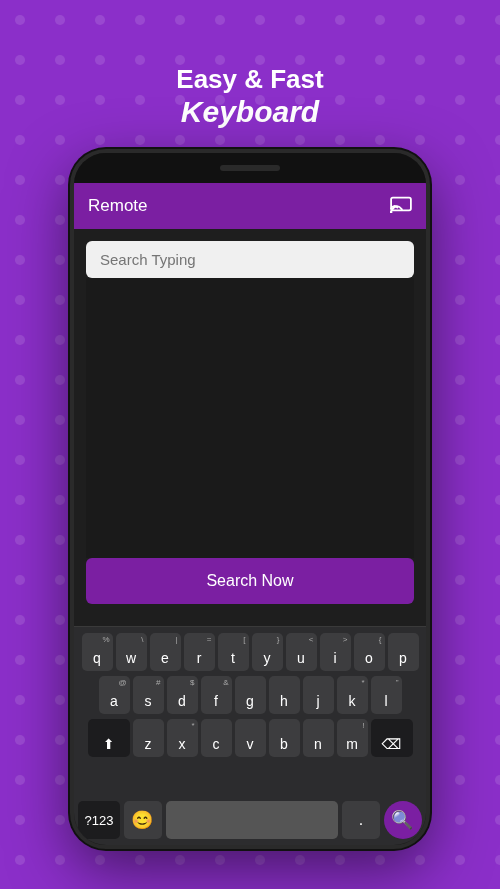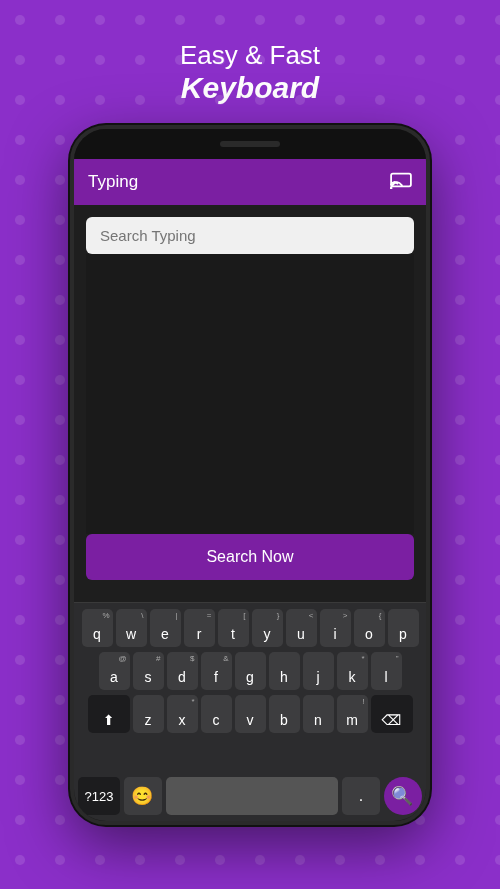--- a/index.html
+++ b/index.html
@@ -28,22 +28,23 @@
       position: relative;
       z-index: 1;
       text-align: center;
       margin-top: 40px;
       margin-bottom: 20px;
       color: white;
     }
 
     .header-text .title-light {
       font-size: 26px;
-      font-weight: 400;
+      font-weight: 700;
       display: block;
+      margin-top: 24px;
     }
 
     .header-text .title-bold {
       font-size: 30px;
       font-weight: 700;
       display: block;
       font-style: italic;
     }
 
     
@@ -284,21 +285,21 @@
 </div>
 
 <div class="phone-frame">
   <div class="phone-top">
     <div class="phone-speaker"></div>
   </div>
 
   <div class="phone-content">
 
     <div class="app-header">
-      <span class="app-title">Typing</span>
+      <span class="app-title">Remote</span>
 
       <span class="cast-icon">
         <svg width="22" height="18" viewBox="0 0 24 20" fill="none" xmlns="http://www.w3.org/2000/svg">
           <rect x="1" y="3" width="22" height="14" rx="2" stroke="white" stroke-width="2" fill="none"></rect>
           <path d="M1 15 Q4 10 8 14" stroke="white" stroke-width="2" fill="none" stroke-linecap="round"></path>
           <path d="M1 18 Q7 8 13 16" stroke="white" stroke-width="2" fill="none" stroke-linecap="round"></path>
           <circle cx="1" cy="19" r="1.5" fill="white"></circle>
         </svg>
       </span>
     </div>

